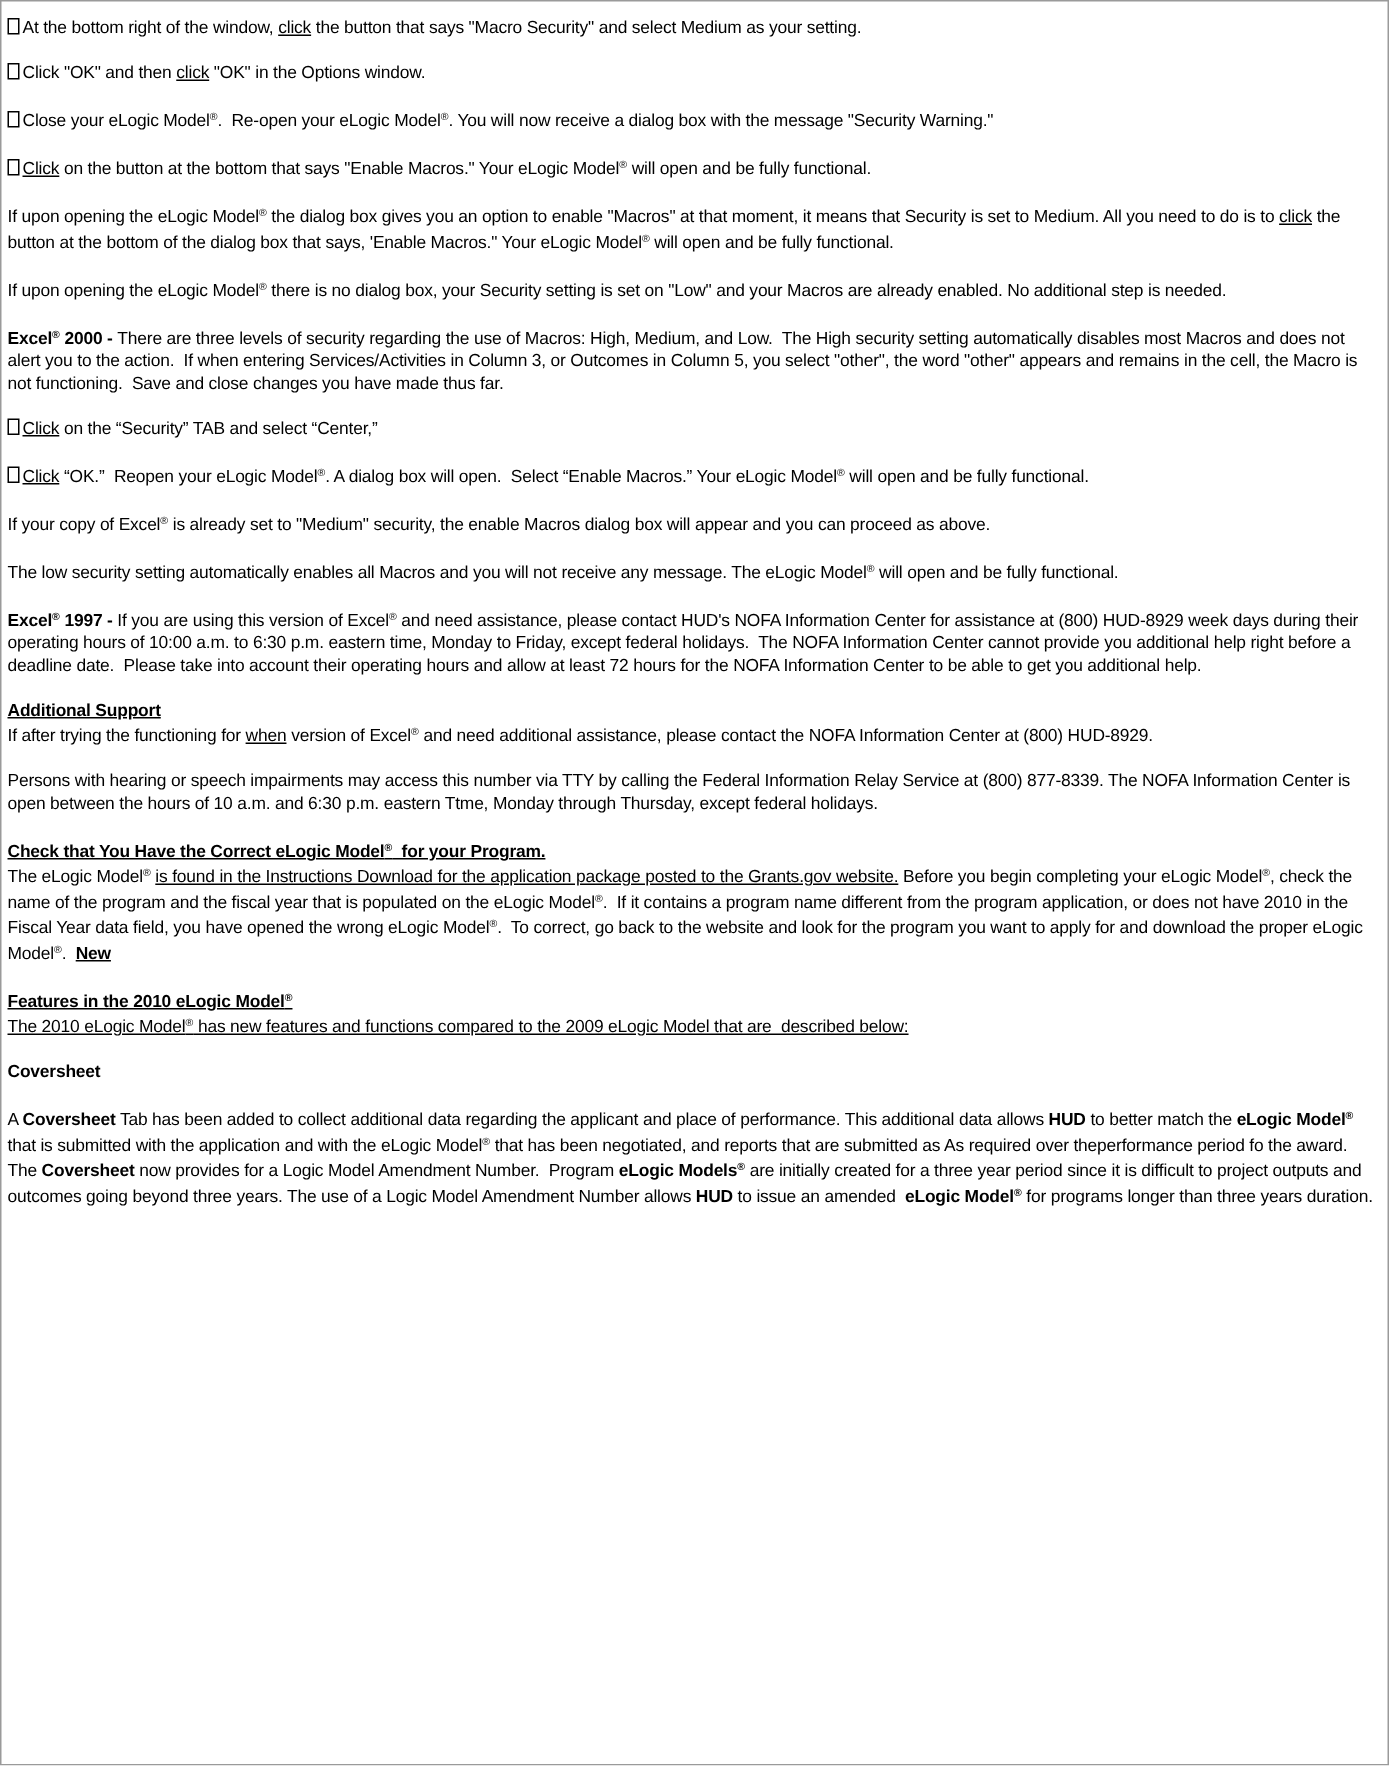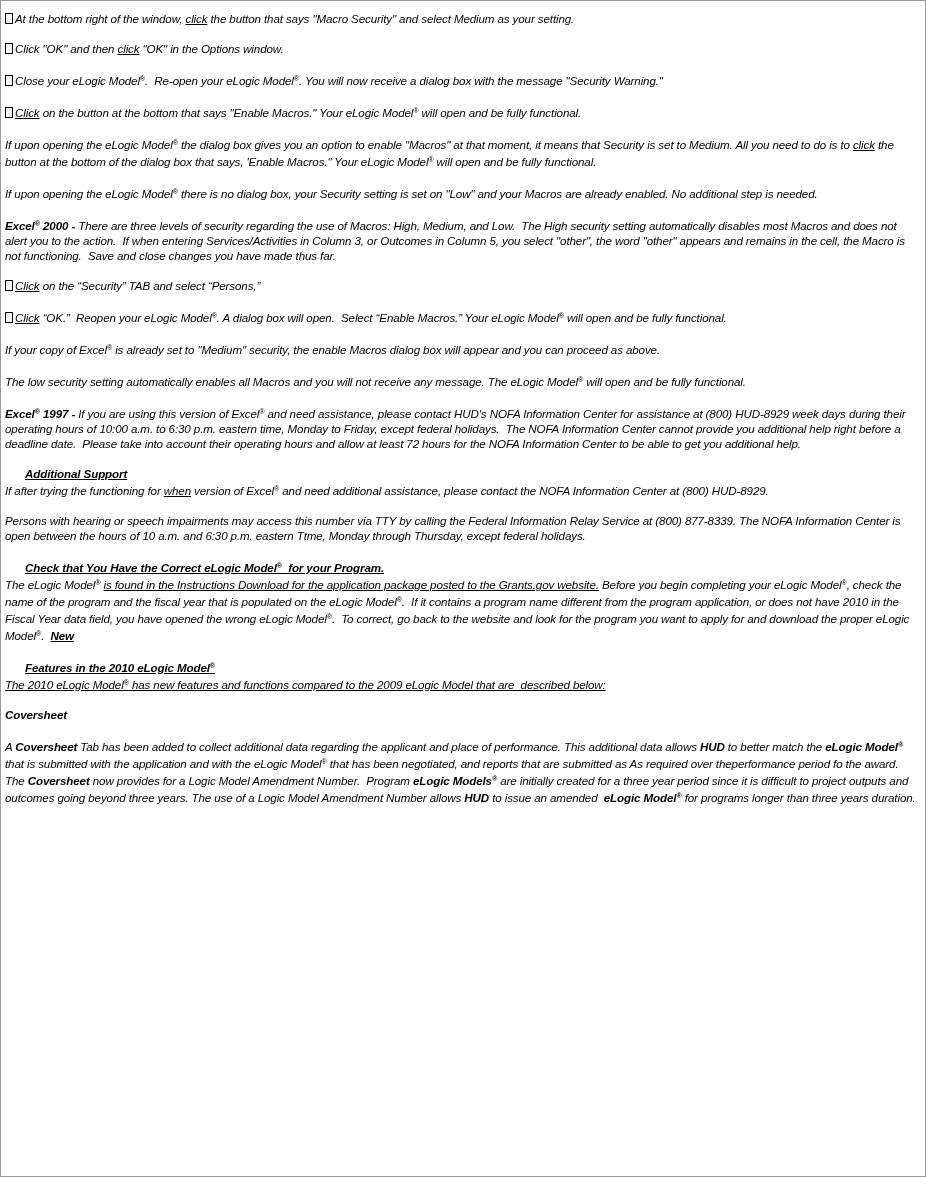--- a/index.html
+++ b/index.html
@@ -12,22 +12,22 @@
     overflow:hidden;
   }
   .doc {
     padding:10px 5px 0 4px;
     font-family:"Liberation Sans", sans-serif;
     font-size:11.6px;
     line-height:15px;
     letter-spacing:-0.12px;
     color:#000;
   }
-  .para { margin:0 0 15px 0;font-style:italic; }
-  .para.heading-tight { margin-bottom:0;margin-left:20px; }
+  .para { margin:0 0 15px 0; }
+  .para.heading-tight { margin-bottom:0; }
   .para.heading-gap { margin-bottom:15px; }
   .b { font-weight:bold; }
   .u { text-decoration:underline; }
   .tofu {
     display:inline-block;
     width:6px; height:9px;
     border:1px solid #000;
     margin-right:2px;
     vertical-align:-1px;
   }
@@ -38,21 +38,21 @@
 
 <div class="page">
   <div class="doc">
       <div class="para body"><span class="tofu"></span><span class="">At the bottom right of the window, </span><span class="u">click</span><span class=""> the button that says "Macro Security" and select Medium as your setting.</span></div>
       <div class="para body"><span class="tofu"></span><span class="">Click "OK" and then </span><span class="u">click</span><span class=""> "OK" in the Options window.</span></div>
       <div class="para body"><span class="tofu"></span><span class="">Close your eLogic Model<span class="reg">®</span>.&nbsp; Re-open your eLogic Model<span class="reg">®</span>. You will now receive a dialog box with the message "Security Warning."</span></div>
       <div class="para body"><span class="tofu"></span><span class="u">Click</span><span class=""> on the button at the bottom that says "Enable Macros." Your eLogic Model<span class="reg">®</span> will open and be fully functional.</span></div>
       <div class="para body"><span class="">If upon opening the eLogic Model<span class="reg">®</span> the dialog box gives you an option to enable "Macros" at that moment, it means that Security is set to Medium. All you need to do is to </span><span class="u">click</span><span class=""> the button at the bottom of the dialog box that says, 'Enable Macros." Your eLogic Model<span class="reg">®</span> will open and be fully functional.</span></div>
       <div class="para body"><span class="">If upon opening the eLogic Model<span class="reg">®</span> there is no dialog box, your Security setting is set on "Low" and your Macros are already enabled. No additional step is needed.</span></div>
       <div class="para body"><span class="b ">Excel<span class="reg">®</span> 2000 - </span><span class="">There are three levels of security regarding the use of Macros: High, Medium, and Low.&nbsp; The High security setting automatically disables most Macros and does not alert you to the action.&nbsp; If when entering Services/Activities in Column 3, or Outcomes in Column 5, you select "other", the word "other" appears and remains in the cell, the Macro is not functioning.&nbsp; Save and close changes you have made thus far.</span></div>
-      <div class="para body"><span class="tofu"></span><span class="u">Click</span><span class=""> on the “Security” TAB and select “Persons,”</span></div>
+      <div class="para body"><span class="tofu"></span><span class="u">Click</span><span class=""> on the “Security” TAB and select “Center,”</span></div>
       <div class="para body"><span class="tofu"></span><span class="u">Click</span><span class=""> “OK.”&nbsp; Reopen your eLogic Model<span class="reg">®</span>. A dialog box will open.&nbsp; Select “Enable Macros.” Your eLogic Model<span class="reg">®</span> will open and be fully functional.</span></div>
       <div class="para body"><span class="">If your copy of Excel<span class="reg">®</span> is already set to "Medium" security, the enable Macros dialog box will appear and you can proceed as above.</span></div>
       <div class="para body"><span class="">The low security setting automatically enables all Macros and you will not receive any message. The eLogic Model<span class="reg">®</span> will open and be fully functional.</span></div>
       <div class="para body"><span class="b ">Excel<span class="reg">®</span> 1997 - </span><span class="">If you are using this version of Excel<span class="reg">®</span> and need assistance, please contact HUD's NOFA Information Center for assistance at (800) HUD-8929 week days during their operating hours of 10:00 a.m. to 6:30 p.m. eastern time, Monday to Friday, except federal holidays.&nbsp; The NOFA Information Center cannot provide you additional help right before a deadline date.&nbsp; Please take into account their operating hours and allow at least 72 hours for the NOFA Information Center to be able to get you additional help.</span></div>
       <div class="para heading-tight"><span class="b u">Additional Support</span></div>
       <div class="para body"><span class="">If after trying the functioning for </span><span class="u">when</span><span class=""> version of Excel<span class="reg">®</span> and need additional assistance, please contact the NOFA Information Center at (800) HUD-8929.</span></div>
       <div class="para body"><span class="">Persons with hearing or speech impairments may access this number via TTY by calling the Federal Information Relay Service at (800) 877-8339. The NOFA Information Center is open between the hours of 10 a.m. and 6:30 p.m. eastern Ttme, Monday through Thursday, except federal holidays.</span></div>
       <div class="para heading-tight"><span class="b u">Check that You Have the Correct eLogic Model<span class="reg">®</span>&nbsp; for your Program.</span></div>
       <div class="para body"><span class="">The eLogic Model<span class="reg">®</span> </span><span class="u">is found in the Instructions Download for the application package posted to the Grants.gov website.</span><span class=""> Before you begin completing your eLogic Model<span class="reg">®</span>, check the name of the program and the fiscal year that is populated on the eLogic Model<span class="reg">®</span>.&nbsp;  If it contains a program name different from the program application, or does not have 2010 in the Fiscal Year data field, you have opened the wrong eLogic Model<span class="reg">®</span>.&nbsp; To correct, go back to the website and look for the program you want to apply for and download the proper eLogic Model<span class="reg">®</span>.&nbsp; </span><span class="b u">New </span></div>
       <div class="para heading-tight"><span class="b u">Features in the 2010 eLogic Model<span class="reg">®</span></span></div>

